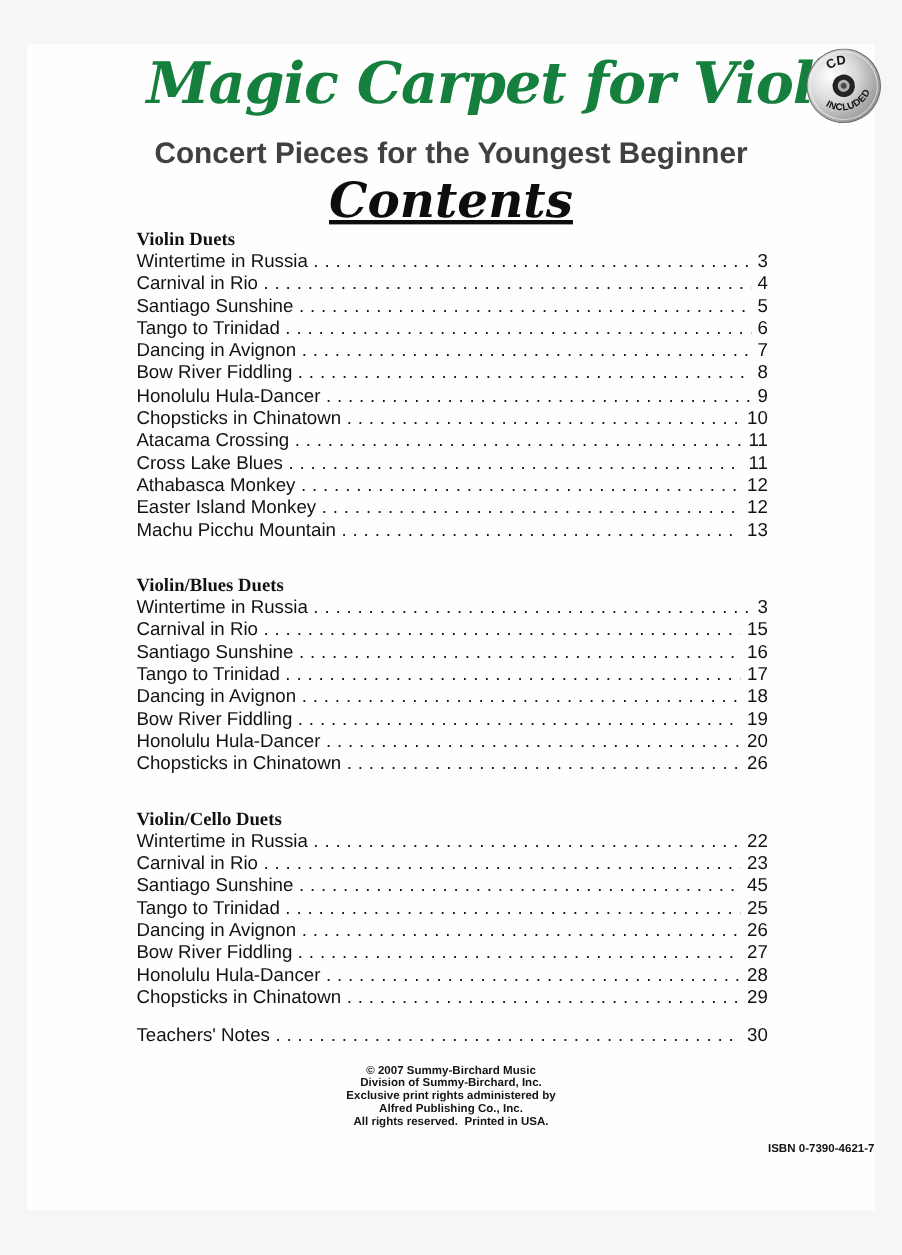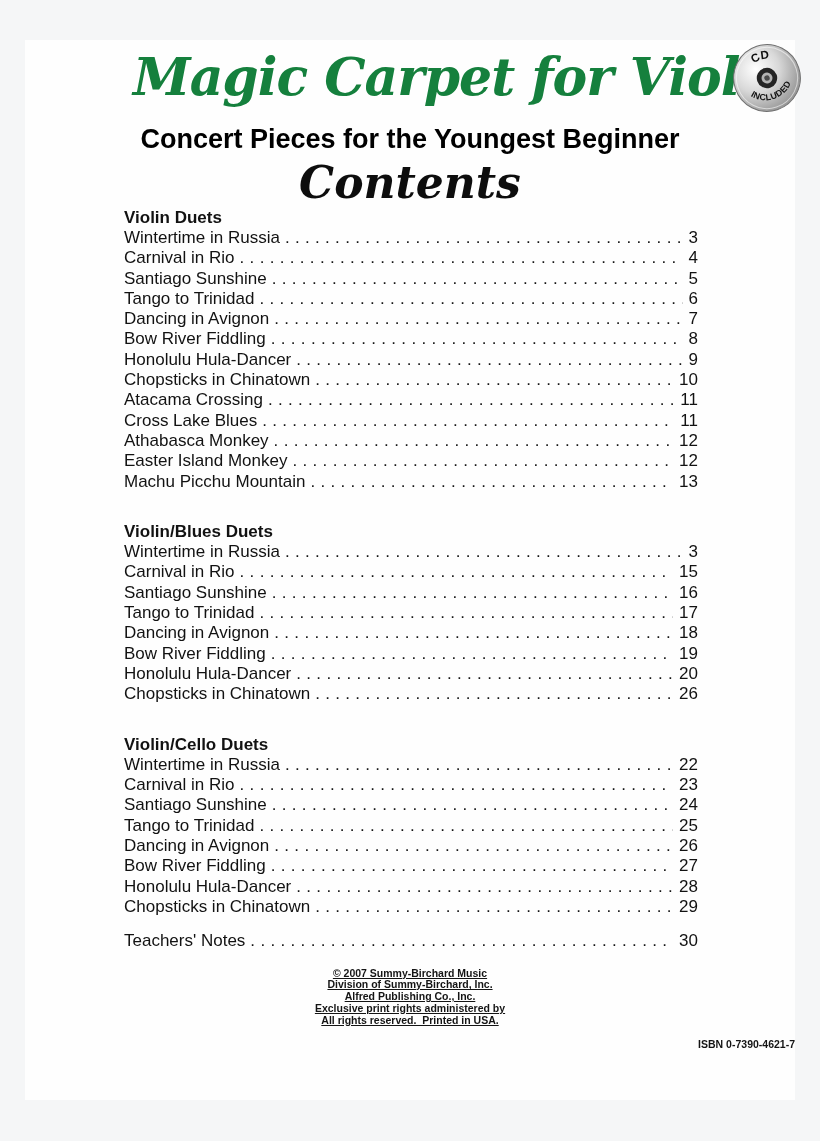--- a/index.html
+++ b/index.html
@@ -21,57 +21,57 @@
   .book-title{
     margin:0;padding-top:6px;
     text-align:right;
     font-family:"DejaVu Serif", serif;
     font-style:italic;font-weight:700;
     font-size:52px;line-height:1.18;
     letter-spacing:-1px;color:#15803d;
   }
   .book-subtitle{
     margin-top:18px;text-align:center;
-    font-weight:700;font-size:27px;line-height:1.05;color:#000000;
+    font-weight:700;font-size:27px;line-height:1.05;color:#404040;
   }
   .book-byline{
     margin-top:5px;text-align:center;
     font-weight:700;font-size:18px;line-height:1.2;color:#0f0f0f;
   }
   .cd-badge{
     position:absolute;top:4px;right:-6px;
     width:68px;height:68px;
   }
   
   .contents-heading{
     margin:7px 0 0 0;text-align:center;
     font-family:"DejaVu Serif", serif;
     font-style:italic;font-weight:700;
-    font-size:44px;line-height:1.0;color:#0d0d0d;
+    font-size:44px;line-height:1.0;color:#0d0d0d;text-decoration:underline;
   }
   .toc{
     margin:3px 97px 0 99px;
     font-size:17px;line-height:20.3px;
   }
   .toc-section + .toc-section{margin-top:30px;}
-  .sec-title{font-weight:700;}
+  .sec-title{font-weight:700;font-family:Liberation Serif, serif;}
   .toc-row{display:flex;align-items:baseline;}
   .toc-row .t{white-space:nowrap;}
   .toc-row .leader{
     flex:1;overflow:hidden;white-space:nowrap;
     margin:0 6px 0 5px;letter-spacing:0.3px;color:#151515;
   }
   .toc-row .pg{white-space:nowrap;}
   .standalone-row{margin-top:14px;}
   
   .copyright{
     margin-top:16px;text-align:center;
     font-weight:700;font-size:10.5px;line-height:11.8px;color:#141414;
   }
-  .copyright div{white-space:pre-wrap;text-decoration:underline;}
+  .copyright div{white-space:pre-wrap;}
   .isbn{
     margin-top:13px;text-align:right;
     font-weight:700;font-size:10.5px;line-height:11px;color:#141414;
   }
 </style>
 </head>
 <body>
 
 <div class="page">
 
@@ -257,21 +257,21 @@
 
   <div class="toc-row">
     <span class="t">Carnival in Rio</span>
     <span class="leader">. . . . . . . . . . . . . . . . . . . . . . . . . . . . . . . . . . . . . . . . . . . . . . . . . . . . . . . . . . . . . . . . . . . . . . . . . . . . . . . . . . . . . . . . . . . . . . . . . . . . . . . . . . . . . . . . . . . . . . . . </span>
     <span class="pg">23</span>
   </div>
 
   <div class="toc-row">
     <span class="t">Santiago Sunshine</span>
     <span class="leader">. . . . . . . . . . . . . . . . . . . . . . . . . . . . . . . . . . . . . . . . . . . . . . . . . . . . . . . . . . . . . . . . . . . . . . . . . . . . . . . . . . . . . . . . . . . . . . . . . . . . . . . . . . . . . . . . . . . . . . . . </span>
-    <span class="pg">24</span>
+    <span class="pg">45</span>
   </div>
 
   <div class="toc-row">
     <span class="t">Tango to Trinidad</span>
     <span class="leader">. . . . . . . . . . . . . . . . . . . . . . . . . . . . . . . . . . . . . . . . . . . . . . . . . . . . . . . . . . . . . . . . . . . . . . . . . . . . . . . . . . . . . . . . . . . . . . . . . . . . . . . . . . . . . . . . . . . . . . . . </span>
     <span class="pg">25</span>
   </div>
 
   <div class="toc-row">
     <span class="t">Dancing in Avignon</span>
@@ -301,19 +301,19 @@
 <div class="toc-row standalone-row" id="standalone-row">
       <span class="t">Teachers' Notes</span>
       <span class="leader">. . . . . . . . . . . . . . . . . . . . . . . . . . . . . . . . . . . . . . . . . . . . . . . . . . . . . . . . . . . . . . . . . . . . . . . . . . . . . . . . . . . . . . . . . . . . . . . . . . . . . . . . . . . . . . . . . . . . . . . . </span>
       <span class="pg">30</span>
     </div>
   </div>
 
   <div class="copyright">
     <div>© 2007 Summy-Birchard Music</div>
     <div>Division of Summy-Birchard, Inc.</div>
+    <div>Exclusive print rights administered by</div>
     <div>Alfred Publishing Co., Inc.</div>
-    <div>Exclusive print rights administered by</div>
     <div>All rights reserved.  Printed in USA.</div>
   </div>
 
   <div class="isbn">ISBN 0-7390-4621-7</div>
 </div>
 
 </body></html>

